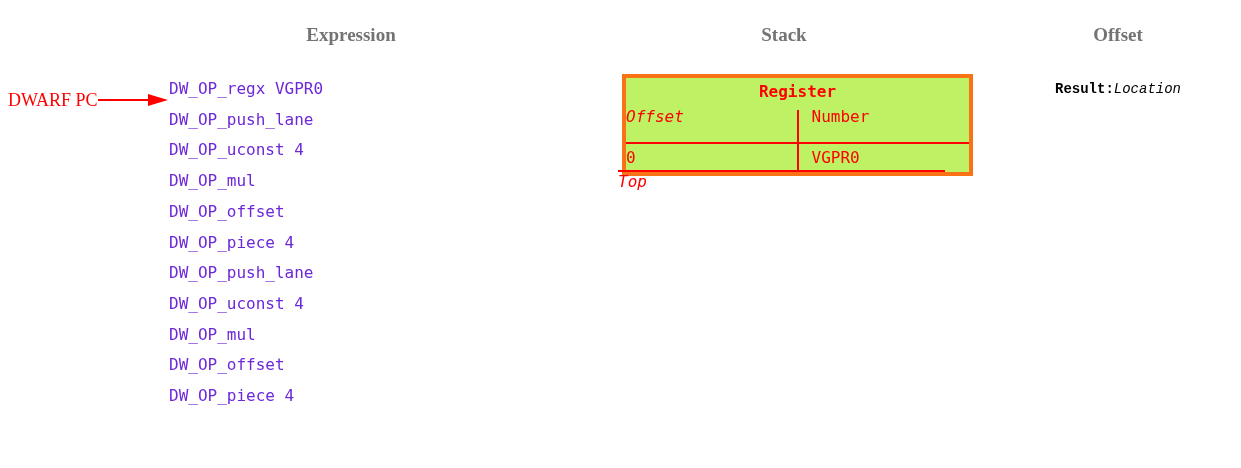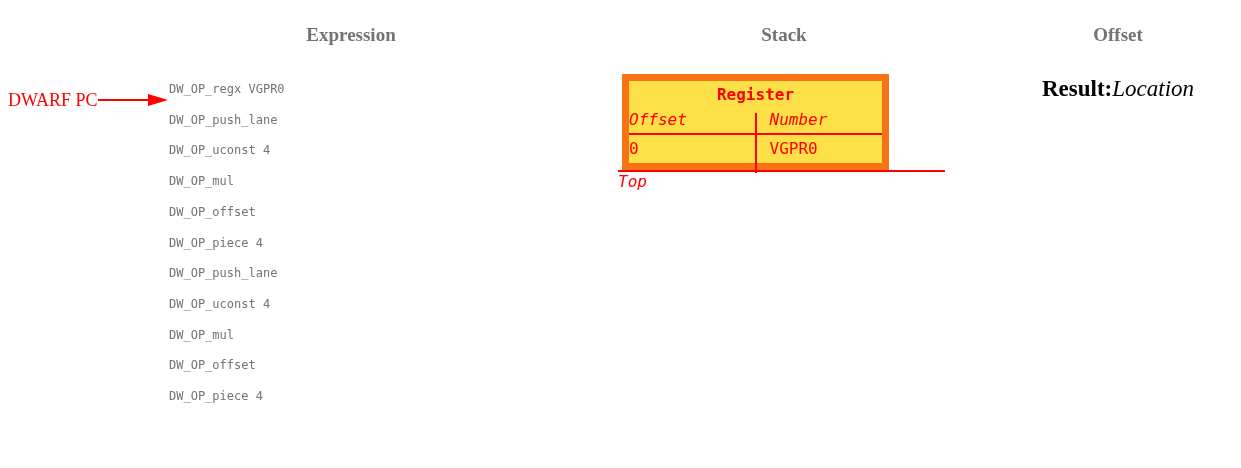--- a/index.html
+++ b/index.html
@@ -33,23 +33,23 @@
 
   
   #expression-list {
     position: absolute;
     left: 169px;
     top: 74px;
     width: 420px;
   }
   .expr-line {
     font-family: "DejaVu Sans Mono", "Liberation Mono", monospace;
-    font-size: 12px;
+    font-size: 16px;
     line-height: 30.7px;
-    color: #737373;
+    color: #6d28d9;
     white-space: pre;
     letter-spacing: 0px;
   }
 
   
   #dwarf-pc-pointer {
     position: absolute;
     left: 8px;
     top: 85px;
     height: 30px;
@@ -67,24 +67,24 @@
   #dwarf-pc-arrow {
     display: block;
     margin-left: 0px;
   }
 
   
   #stack-table {
     position: absolute;
     left: 622px;
     top: 74px;
-    width: 267px;
-    border: 7px solid #f97316;
+    width: 351px;
+    border: 4px solid #f97316;
     box-sizing: border-box;
-    background: #fde047;
+    background: #bef264;
   }
   .stack-row {
     display: flex;
     position: relative;
   }
   #stack-register-row {
     justify-content: center;
   }
   .stack-cell {
     font-family: "DejaVu Sans Mono", "Liberation Mono", monospace;
@@ -102,22 +102,21 @@
   #stack-subheader-row {
     border-bottom: 2px solid #ff0000;
   }
   .stack-col-offset {
     width: 50%;
     font-style: italic;
     padding: 3px 0 4px 0;
   }
   .stack-col-number {
     width: 50%;
-    font-style: italic;
-    padding: 3px 0 4px 0;
+    padding: 3px 0 16px 0;
     padding-left: 14px;
   }
   .stack-val-offset {
     width: 50%;
     padding: 4px 0 5px 0;
   }
   .stack-val-number {
     width: 50%;
     padding: 4px 0 5px 4px;
     padding-left: 14px;
@@ -158,22 +157,22 @@
 
   
   #context-block {
     position: absolute;
     left: 1018px;
     top: 78px;
     width: 200px;
     text-align: center;
   }
   .context-line {
-    font-family: Liberation Serif, serif;
-    font-size: 23px;
+    font-family: Liberation Mono, monospace;
+    font-size: 14px;
     line-height: 22px;
     color: #000000;
     white-space: nowrap;
   }
   .context-key {
     font-weight: bold;
   }
   .context-val {
     font-style: italic;
   }

